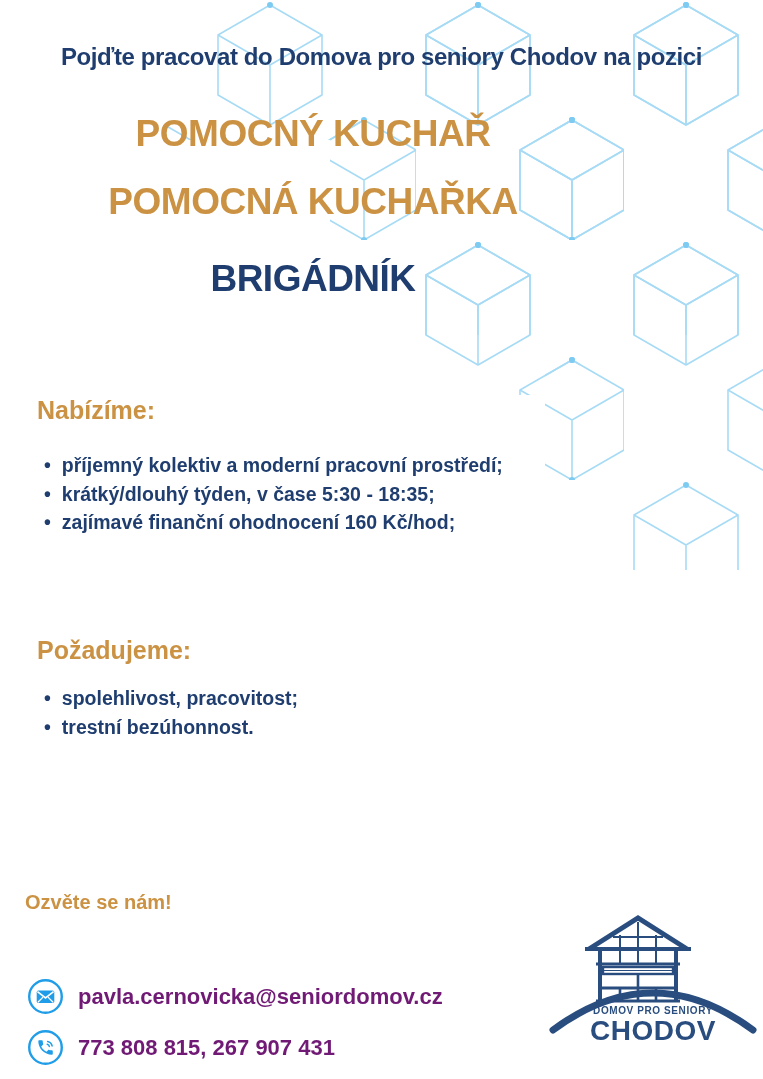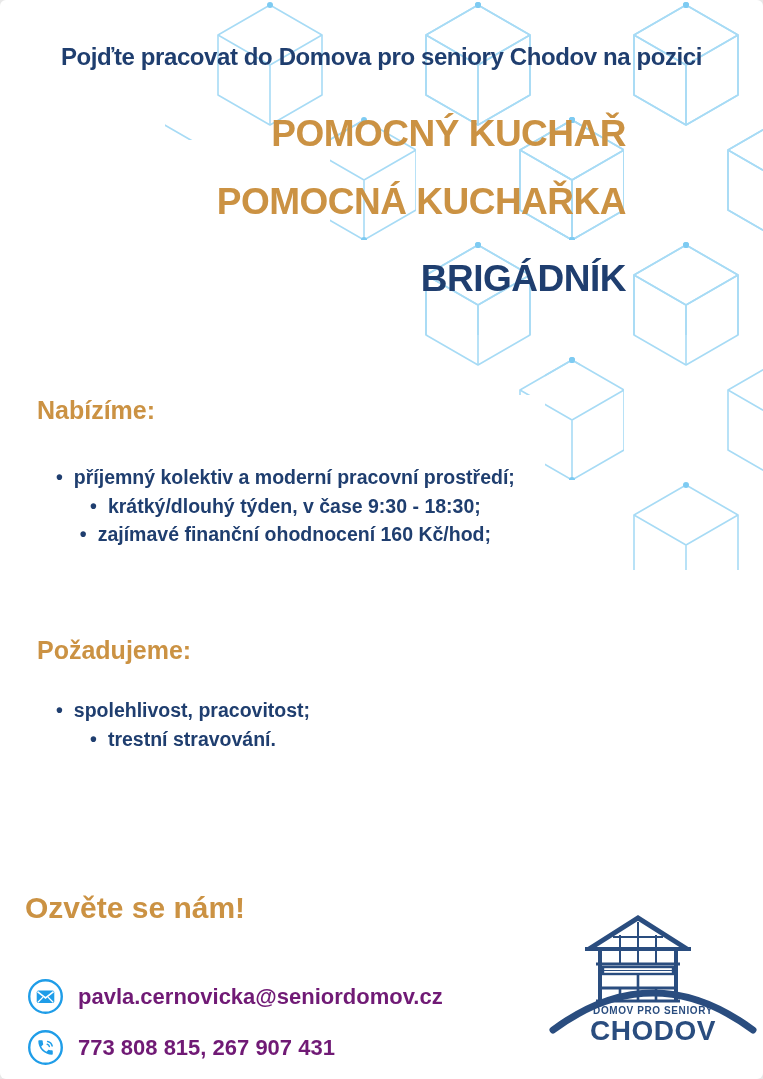--- a/index.html
+++ b/index.html
@@ -1,52 +1,52 @@
 <!DOCTYPE html>
 <html><head>
 <meta charset="utf-8">
 <style>
   html,body { margin:0; padding:0; background:#e8e8e8; }
   .flyer {
     position:relative; width:763px; height:1079px; margin:0 auto;
     background:#ffffff; overflow:hidden;
-    font-family:"Liberation Sans", sans-serif; color:#1f3e6f;border-radius:6px;
+    font-family:"Liberation Sans", sans-serif; color:#1f3e6f;
   }
   .abs { position:absolute; }
   
   .pattern { position:absolute; left:0; top:0; z-index:0; }
   
   .intro {
     left:0; top:43px; width:763px; text-align:center; white-space:nowrap;
     font-size:24px; font-weight:bold; letter-spacing:-0.4px; color:#1f3e6f; z-index:2;
   }
   .pos {
-    left:0; width:626px; text-align:right; white-space:nowrap;
+    left:0; width:626px; text-align:center; white-space:nowrap;
     font-weight:bold; font-size:37px; letter-spacing:-0.5px; z-index:2;
   }
   .gold { color:#cb9243; }
   .navy { color:#1f3e6f; }
   .pos1 { top:113px; }
   .pos2 { top:181px; }
   .pos3 { top:258px; }
   .section-heading {
     font-size:25px; font-weight:bold; color:#cb9243; z-index:2; white-space:nowrap;
   }
   .offer-heading { left:37px; top:396px; }
   .req-heading   { left:37px; top:636px; }
   ul.bullets {
-    margin:12px; padding:0; list-style:none; z-index:2;text-align:center;
+    margin:0; padding:0; list-style:none; z-index:2;
   }
   ul.bullets li {
     font-size:19.5px; font-weight:bold; color:#1f3e6f; line-height:28.5px; white-space:nowrap;
   }
   ul.bullets li::before { content:"\2022"; margin-right:11px; }
   .offer-list { left:44px; top:451px; }
   .req-list   { left:44px; top:684px; }
-  .contact-heading { left:25px; top:891px; font-size:30px; }
+  .contact-heading { left:25px; top:891px; font-size:20px; }
   .contact-row {
     left:27px; display:flex; align-items:center; gap:14px; z-index:2;
   }
   .email-row { top:978px; }
   .phone-row { top:1029px;align-items:center; }
   .contact-text { font-size:22px; font-weight:bold; color:#701a75; white-space:nowrap; }
   .logo { left:543px; top:908px; z-index:2; }
   .logo text { font-family:"Liberation Sans", sans-serif; font-weight:bold; fill:#2a4d7f; }
   .logo .tagline { font-size:10px; letter-spacing:0.6px; }
   .logo .name    { font-size:28px; letter-spacing:0.5px; }
@@ -80,28 +80,28 @@
 
   <div class="abs intro">Pojďte pracovat do Domova pro seniory Chodov na pozici</div>
 
   <div class="abs pos pos1 gold">POMOCNÝ KUCHAŘ</div>
   <div class="abs pos pos2 gold">POMOCNÁ KUCHAŘKA</div>
   <div class="abs pos pos3 navy">BRIGÁDNÍK</div>
 
   <div class="abs section-heading offer-heading">Nabízíme:</div>
   <ul class="abs bullets offer-list">
     <li>příjemný kolektiv a moderní pracovní prostředí;</li>
-    <li>krátký/dlouhý týden, v čase 9:30 - 18:30;</li>
+    <li>krátký/dlouhý týden, v čase 5:30 - 18:35;</li>
     <li>zajímavé finanční ohodnocení 160 Kč/hod;</li>
   </ul>
 
   <div class="abs section-heading req-heading">Požadujeme:</div>
   <ul class="abs bullets req-list">
     <li>spolehlivost, pracovitost;</li>
-    <li>trestní stravování.</li>
+    <li>trestní bezúhonnost.</li>
   </ul>
 
   <div class="abs section-heading contact-heading">Ozvěte se nám!</div>
 
   <div class="abs contact-row email-row">
     <span style="display:inline-flex;">
       <svg width="37" height="37" viewBox="0 0 40 40" aria-hidden="true">
         <circle cx="20" cy="20" r="17.6" fill="none" stroke="#1f9de8" stroke-width="2.6"></circle>
         <rect x="10.5" y="13.5" width="19" height="13.5" rx="1.8" fill="#1f9de8"></rect>
         <path d="M11.3,14.8 L20,21.6 L28.7,14.8" fill="none" stroke="#ffffff" stroke-width="1.7"></path>

